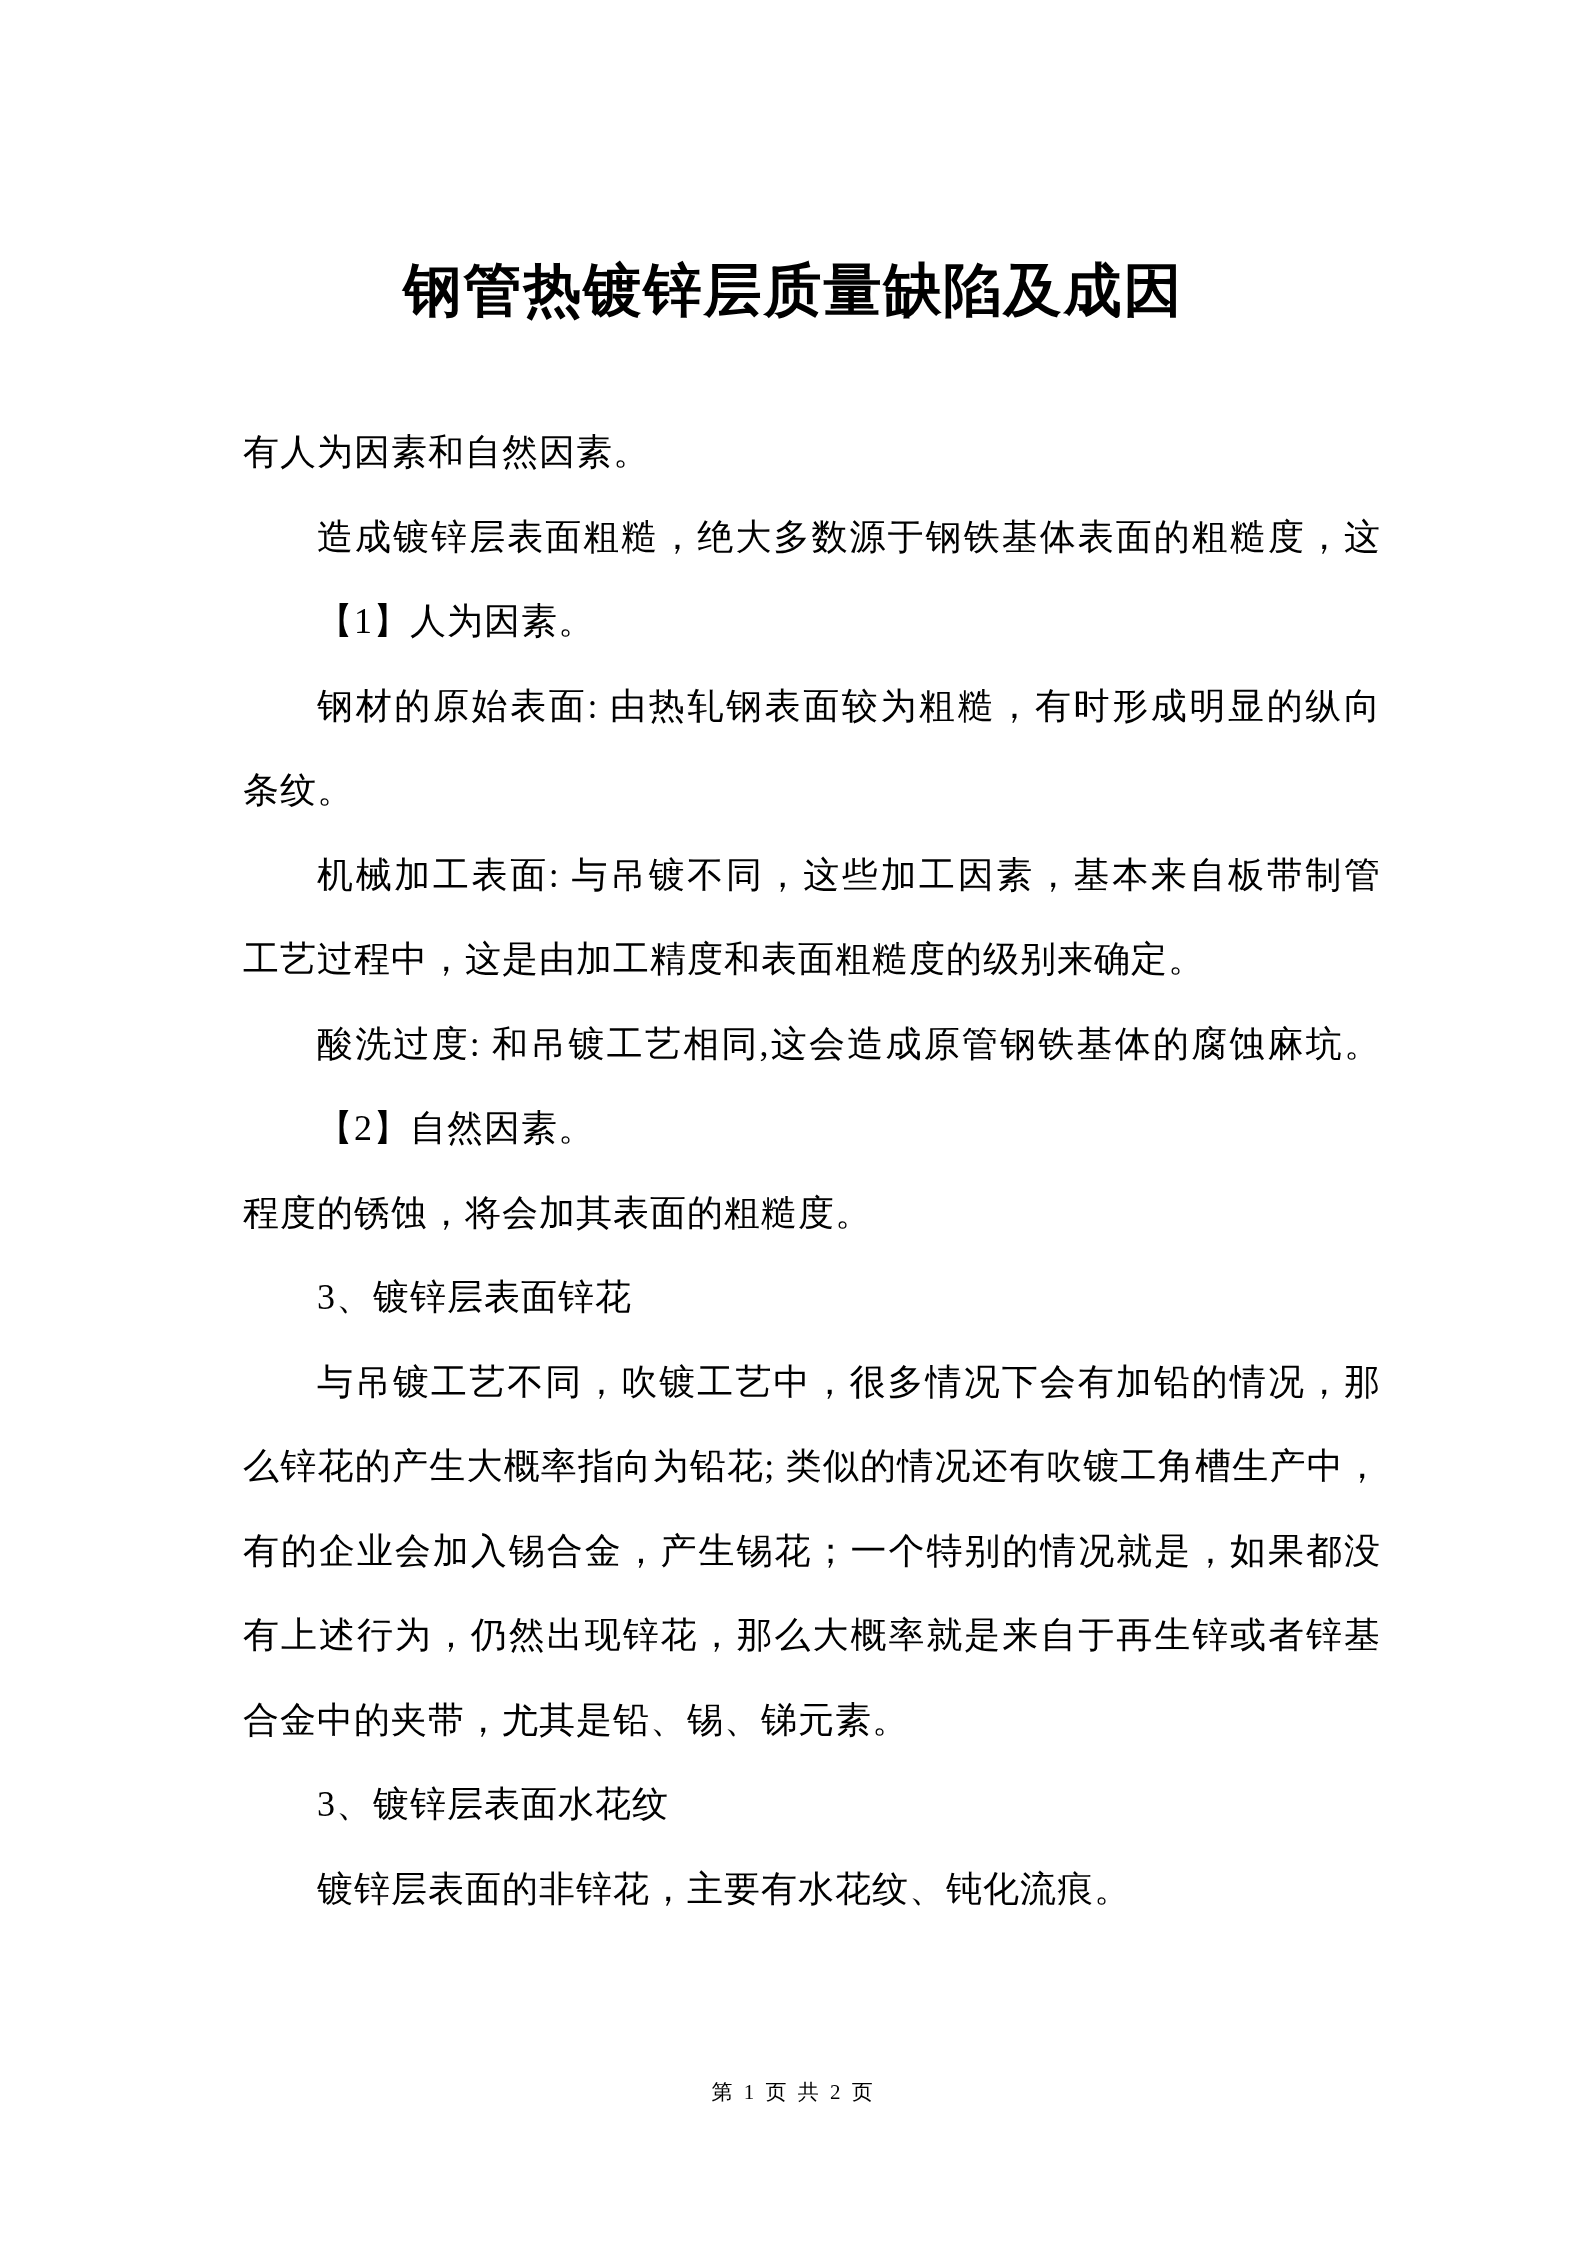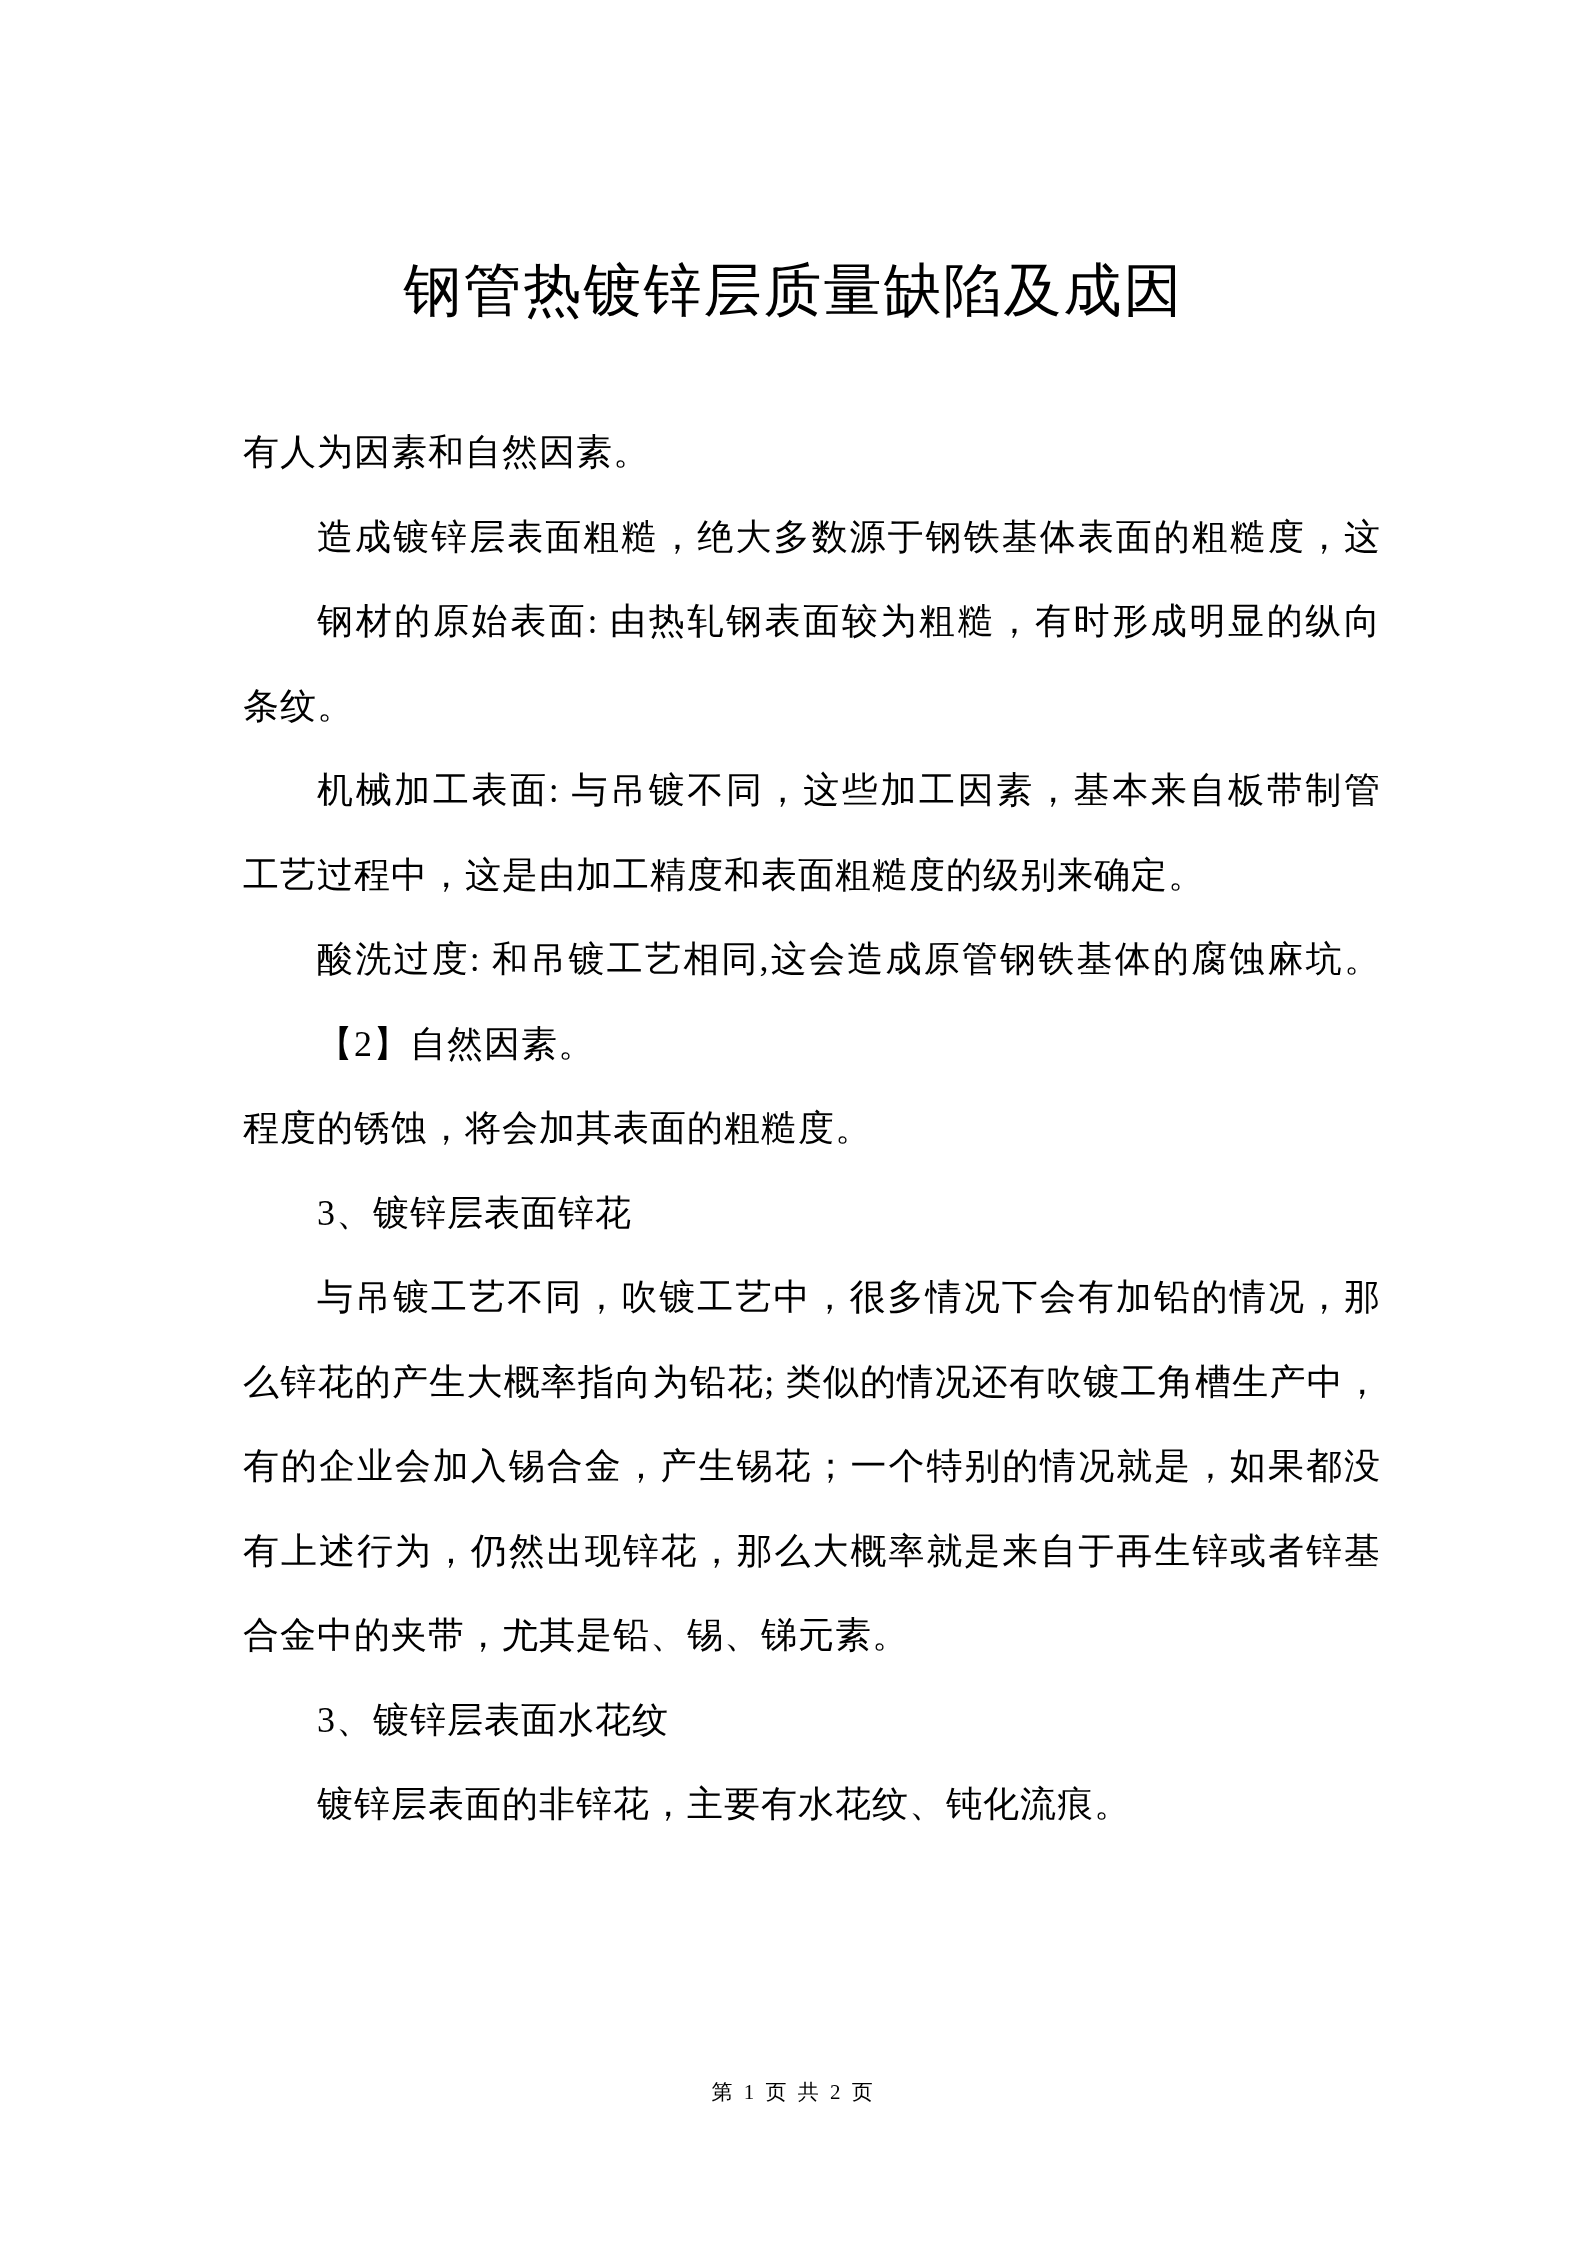--- a/index.html
+++ b/index.html
@@ -17,21 +17,21 @@
     overflow: hidden;
   }
   .doc-title {
     position: absolute;
     top: 252px;
     left: 0;
     width: 100%;
     margin: 0;
     text-align: center;
     font-size: 58px;
-    font-weight: normal;
+    font-weight: bold;
     letter-spacing: 2px;
     white-space: nowrap;
   }
   .body-text {
     position: absolute;
     left: 243px;
     top: 410px;
     width: 1138px;
     font-size: 36px;
     letter-spacing: 1px;
@@ -61,20 +61,21 @@
 </head>
 <body>
 
 <div class="page">
 
   <h1 class="doc-title">钢管热镀锌层质量缺陷及成因</h1>
 
   <div class="body-text">
     <div class="line">有人为因素和自然因素。</div>
     <div class="line indent justify">造成镀锌层表面粗糙，绝大多数源于钢铁基体表面的粗糙度，这</div>
+    <div class="line indent">【1】人为因素。</div>
     <div class="line indent justify">钢材的原始表面: 由热轧钢表面较为粗糙，有时形成明显的纵向</div>
     <div class="line">条纹。</div>
     <div class="line indent justify">机械加工表面: 与吊镀不同，这些加工因素，基本来自板带制管</div>
     <div class="line">工艺过程中，这是由加工精度和表面粗糙度的级别来确定。</div>
     <div class="line indent justify">酸洗过度: 和吊镀工艺相同,这会造成原管钢铁基体的腐蚀麻坑。</div>
     <div class="line indent">【2】自然因素。</div>
     <div class="line">程度的锈蚀，将会加其表面的粗糙度。</div>
     <div class="line indent">3、镀锌层表面锌花</div>
     <div class="line indent justify">与吊镀工艺不同，吹镀工艺中，很多情况下会有加铅的情况，那</div>
     <div class="line justify">么锌花的产生大概率指向为铅花; 类似的情况还有吹镀工角槽生产中，</div>

